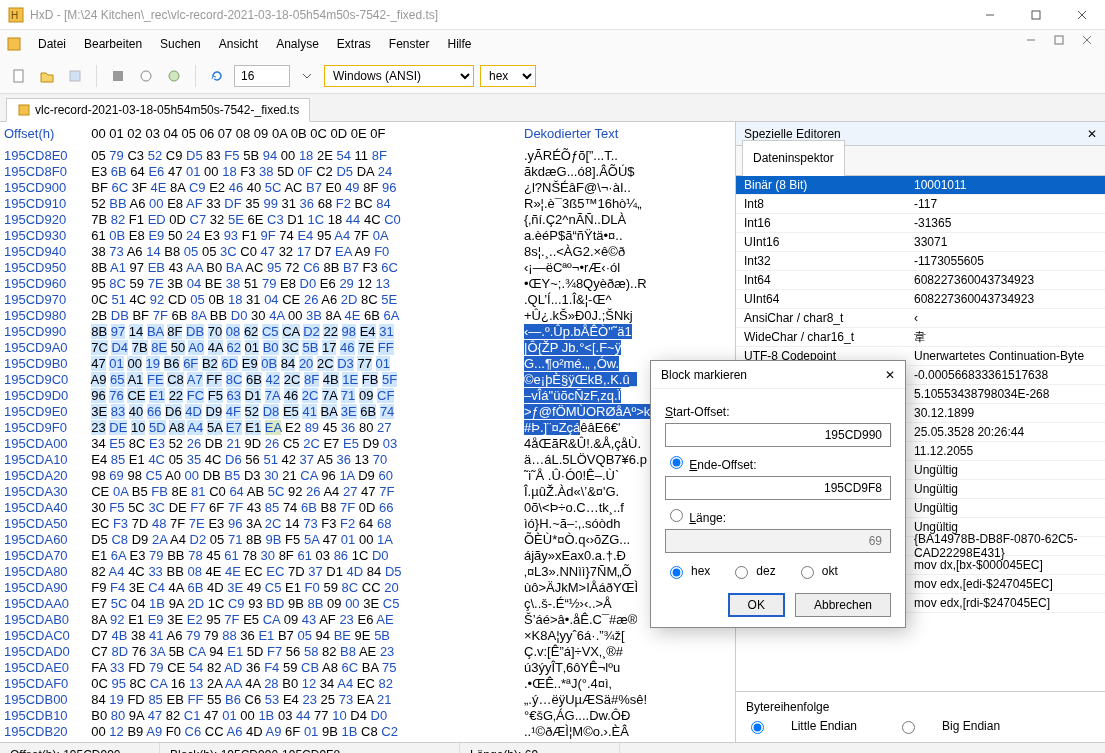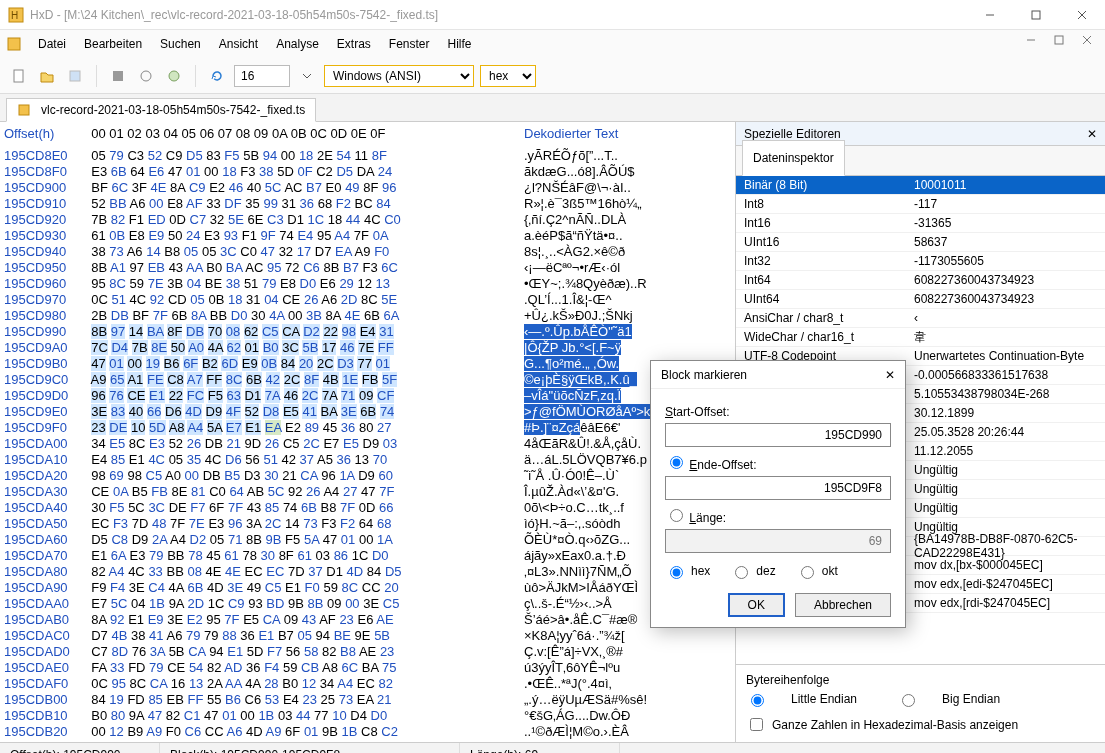--- a/index.html
+++ b/index.html
@@ -15,21 +15,21 @@
   .menubar .spacer { flex: 1; }
   .menubar .ricon { width: 20px; height: 20px; margin-left: 6px; color:#777;}
   .toolbar { height: 36px; display: flex; align-items: center; padding: 0 8px; gap: 6px; border-bottom: 1px solid #ddd; background: #fafafa;}
   .toolbar .tbtn { width: 22px; height: 22px; display: flex; align-items: center; justify-content: center; color:#666;}
   .toolbar .sep { width: 1px; height: 22px; background: #ddd; margin: 0 4px; }
   .toolbar input.bpr { width: 56px; height: 22px; border: 1px solid #bbb; padding: 0 6px; font-size:12px;}
   .toolbar select { height: 22px; border: 1px solid #eab308; font-size: 12px; padding: 0 4px; background:#fff;}
   .toolbar .charsel { width: 150px; }
   .toolbar .basesel { width: 56px; }
   .tabstrip { height: 28px; display: flex; align-items: flex-end; border-bottom: 1px solid #ccc; padding: 0 6px; background: #f3f3f3;}
-  .tab { display: flex; align-items: center; gap: 10px; height: 24px; padding: 0 10px; background: #fff; border: 1px solid #ccc; border-bottom: 1px solid #fff; font-size: 12px; position:relative; top:1px;}
+  .tab { display: flex; align-items: center; gap: 4px; height: 24px; padding: 0 10px; background: #fff; border: 1px solid #ccc; border-bottom: 1px solid #fff; font-size: 12px; position:relative; top:1px;}
   .tab .tico { width:14px; height:14px; display:inline-flex;align-items:center;justify-content:center;}
   .splitter { display: flex; height: 620px; }
   .hexpane { flex: 1; overflow: hidden; font-family: Consolas, "Courier New", monospace; font-size: 13px; line-height: 16px; padding: 4px 0 0 4px; white-space: pre; }
   .hdrrow { color: #2050C0; }
   .row { display: flex; }
   .off { color: #2050C0; width: 80px; }
   .hex { color: #000; width: 440px; }
   .txt { color: #000; }
   .hex .alt { color: #2050C0; }
   .selhex { background: #cfe6ff; }
@@ -211,21 +211,21 @@
         <div class="di-row">
           <span class="di-type">Int8</span>
           <span class="di-val">-117</span>
         </div>
         <div class="di-row">
           <span class="di-type">Int16</span>
           <span class="di-val">-31365</span>
         </div>
         <div class="di-row">
           <span class="di-type">UInt16</span>
-          <span class="di-val">58637</span>
+          <span class="di-val">33071</span>
         </div>
         <div class="di-row">
           <span class="di-type">Int32</span>
           <span class="di-val">-1173055605</span>
         </div>
         <div class="di-row">
           <span class="di-type">Int64</span>
           <span class="di-val">608227360043734923</span>
         </div>
         <div class="di-row">
@@ -302,24 +302,20 @@
       <div class="borow">
         <label>
             <input type="radio" name="bo" checked="" style=""> 
             <span>Little Endian</span>
           </label>
         <label>
             <input type="radio" name="bo" style=""> 
             <span>Big Endian</span>
           </label>
       </div>
-      <label style="display:flex;align-items:center;gap:6px;margin-top:8px;">
-        <input type="checkbox" style=""> 
-          <span>Ganze Zahlen in Hexadezimal-Basis anzeigen</span>
-      </label>
     </div>
   </div>
 </div>
 
 <div class="statusbar">
   <div class="cell w1">Offset(h): 195CD990</div>
   <div class="cell w2">Block(h): 195CD990-195CD9F8</div>
   <div class="cell w3">Länge(h): 69</div>
 </div>
 

